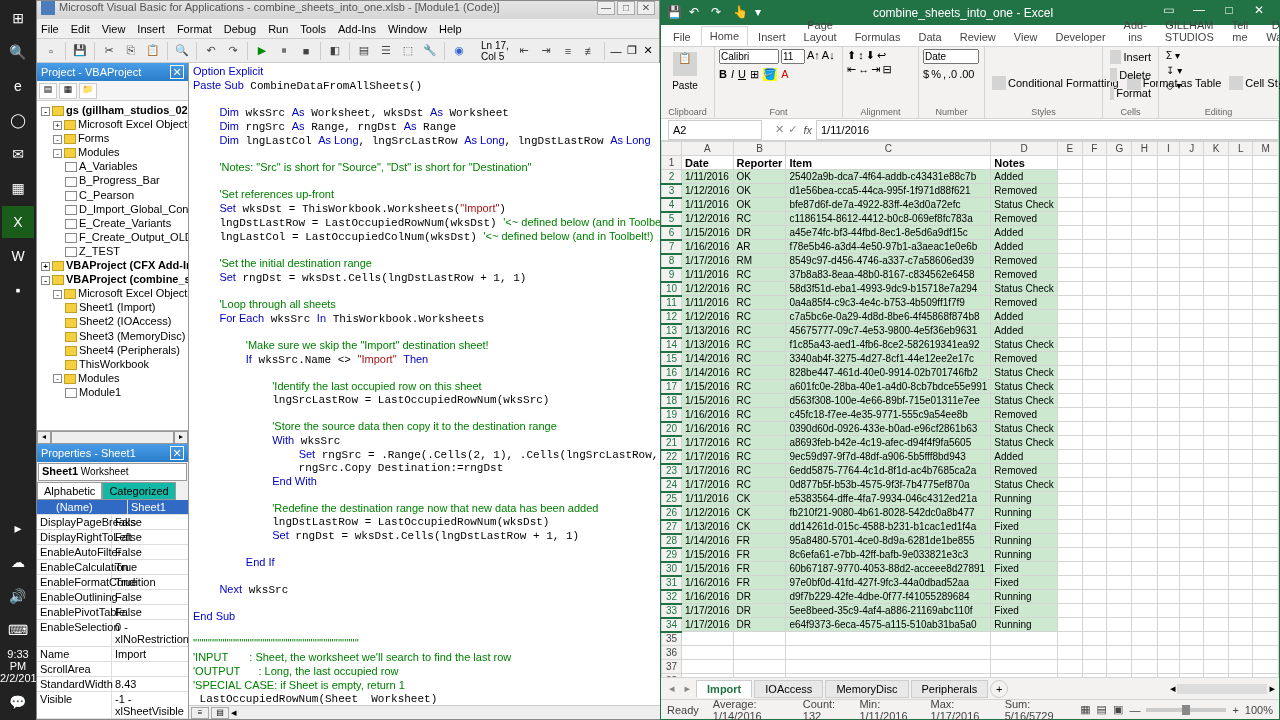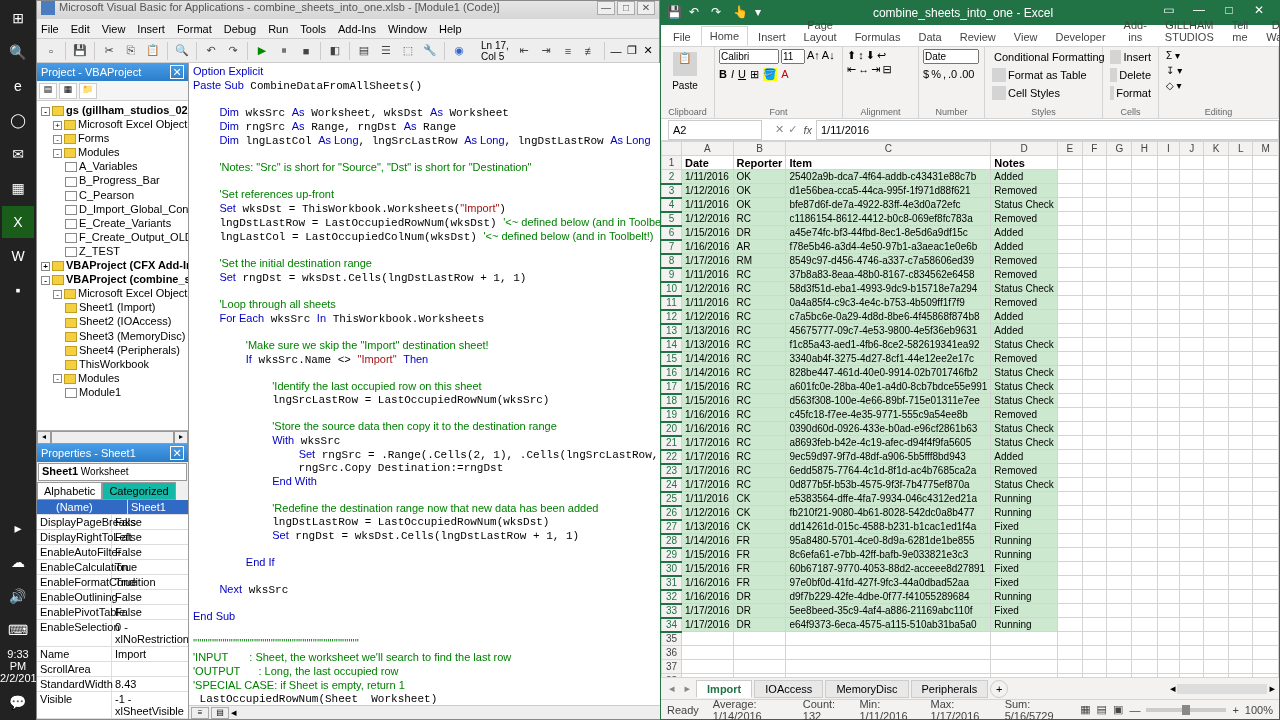--- a/index.html
+++ b/index.html
@@ -438,21 +438,21 @@
             <span>$</span>
             <span>%</span>
             <span>,</span>
             <span>.0</span>
             <span>.00</span>
           </div>
       </div>
       <div class="glabel">Number</div>
     </div>
     <div class="grp" style="width:118px">
-      <div class="body" style="flex-direction:column">
+      <div class="body" style="flex-direction:row">
         <div class="btn">
             <span class="ic16"></span>
             <span>Conditional Formatting</span>
           </div>
         <div class="btn">
             <span class="ic16"></span>
             <span>Format as Table</span>
           </div>
         <div class="btn">
             <span class="ic16"></span>

